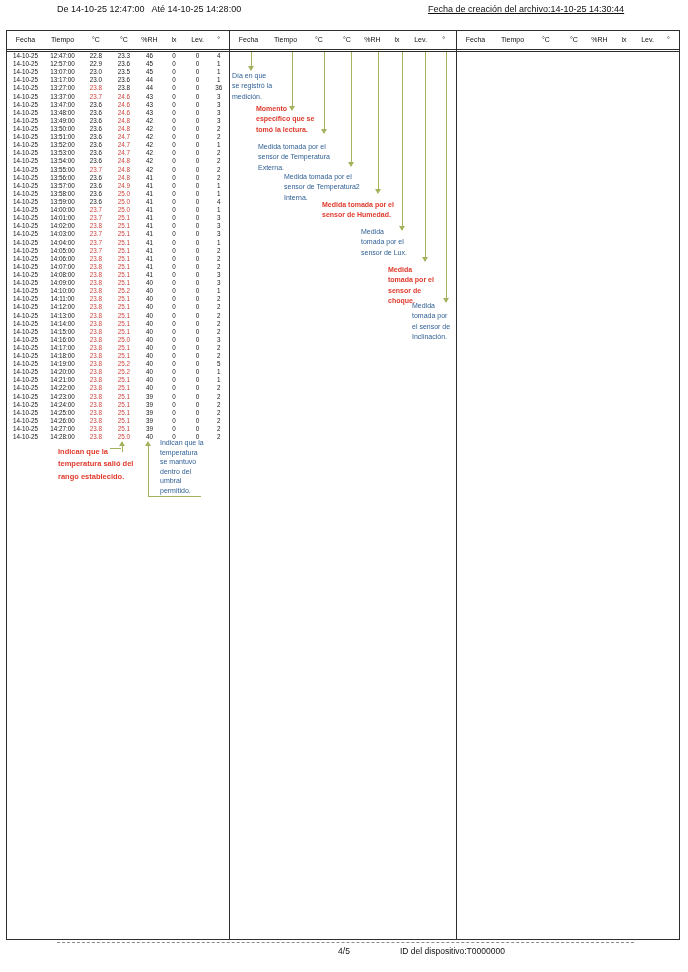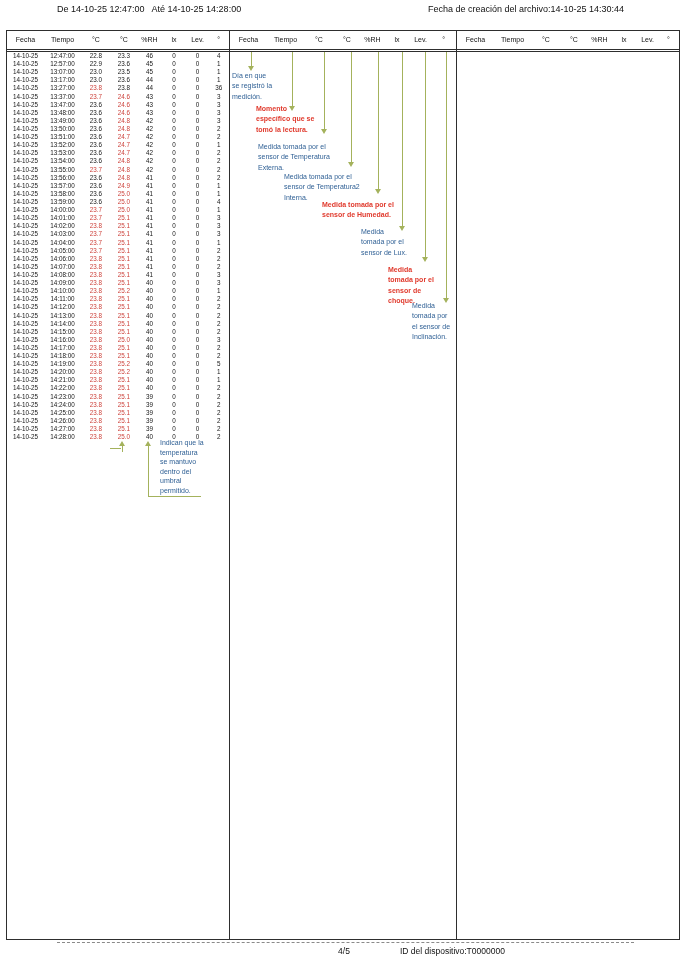--- a/index.html
+++ b/index.html
@@ -1,19 +1,19 @@
 <!DOCTYPE html>
 <html style="--alert-red: #cc3f38; --note-red: #e03a2d; --note-blue: #2e5f94; --olive: #a4b25c; --border: #2e2e2e;"><head>
 <meta charset="utf-8">
 <style>
   html,body{margin:0;padding:0;background:#fff;}
   .page{position:relative;width:688px;height:972px;background:#fff;overflow:hidden;
         font-family:"Liberation Sans",sans-serif;color:#161616;}
   .hdr-left{position:absolute;left:57px;top:4px;font-size:9px;white-space:pre;color:#111;}
-  .hdr-right{position:absolute;left:428px;top:4px;font-size:9px;color:#111;}
+  .hdr-right{position:absolute;left:428px;top:4px;font-size:9px;color:#111;text-decoration:underline;}
 
   .tablebox{position:absolute;left:6px;top:30px;width:674px;height:910px;
             border:1.5px solid var(--border);box-sizing:border-box;}
   .vdiv{position:absolute;top:0;bottom:0;width:1.5px;background:var(--border);}
   .vdiv1{left:221.5px;} .vdiv2{left:448.5px;}
   .thead{position:absolute;top:0;left:0;right:0;height:18px;border-bottom:3px double var(--border);}
   .hdr-group{position:absolute;top:0;height:18px;display:flex;}
   .g1{left:0;width:221.5px;} .g2{left:223px;width:225.5px;} .g3{left:450px;width:221px;}
   .hcell{font-size:7px;line-height:17px;text-align:center;color:#111;}
   .col0{width:37px;} .col1{width:37px;} .col2{width:30px;} .col3{width:26px;}
@@ -600,20 +600,23 @@
 tomada por el
 sensor de
 choque.</div>
   <div class="note blue" style="left:412px;top:301px;">Medida
 tomada por
 el sensor de
 Inclinación.</div>
 
   <div class="uarr" style="left:122px;top:446px;height:6px;"></div>
   <div class="hline" style="left:110px;top:448px;width:11px;"></div>
+  <div class="legend-red">Indican que la
+temperatura salió del
+rango establecido.</div>
 
   <div class="uarr" style="left:148px;top:446px;height:50px;"></div>
   <div class="hline" style="left:148px;top:496px;width:53px;"></div>
   <div class="legend-blue">Indican que la
 temperatura
 se mantuvo
 dentro del
 umbral
 permitido.</div>
 

